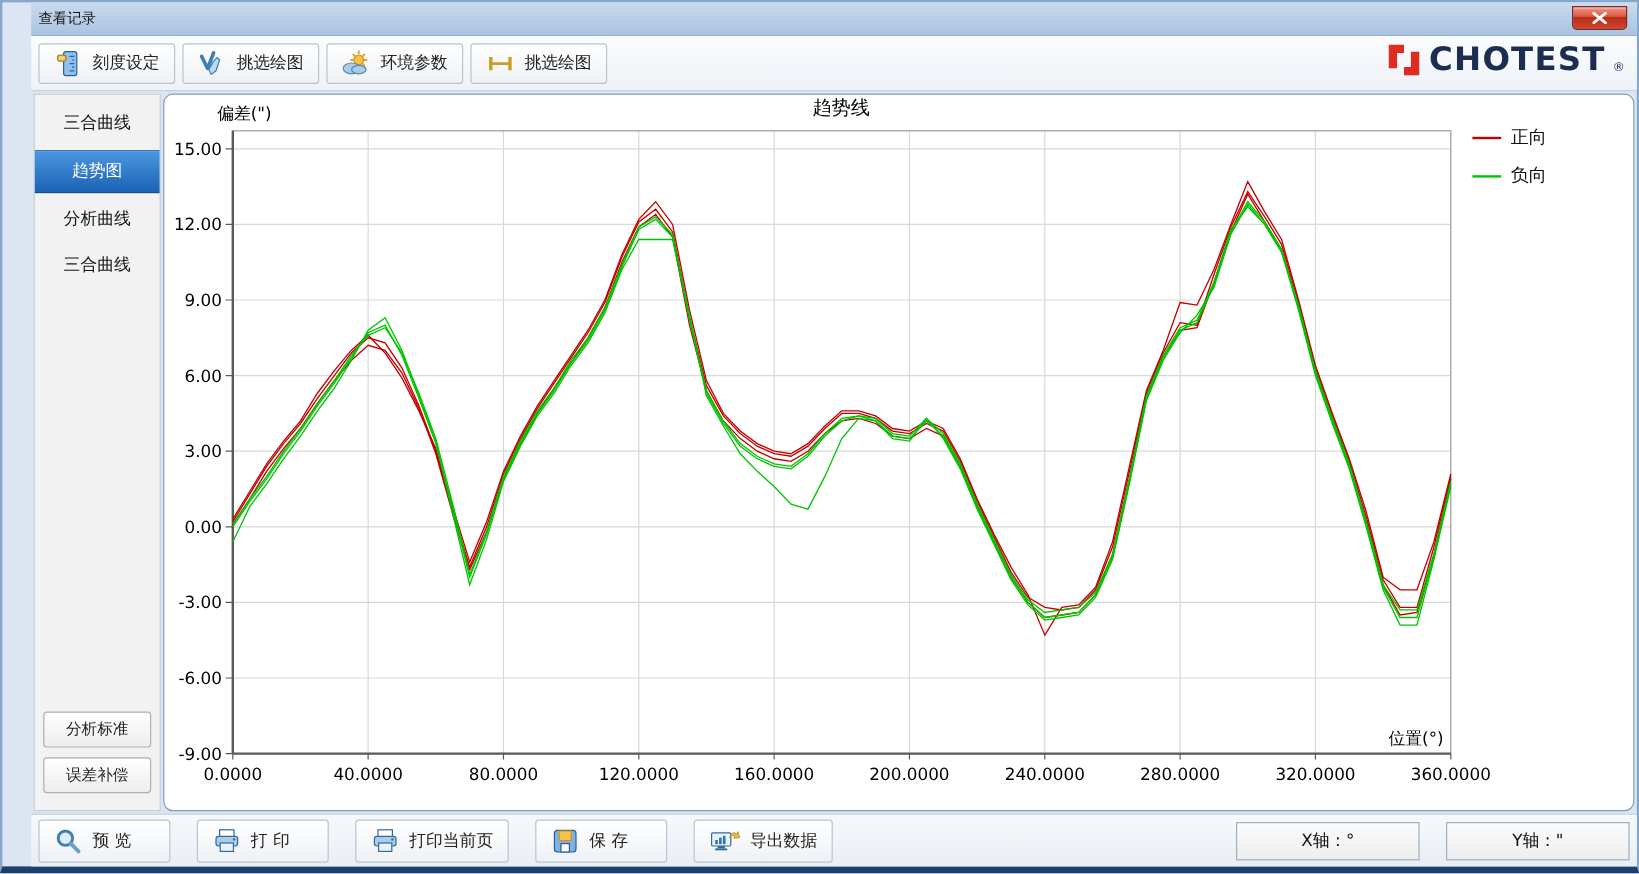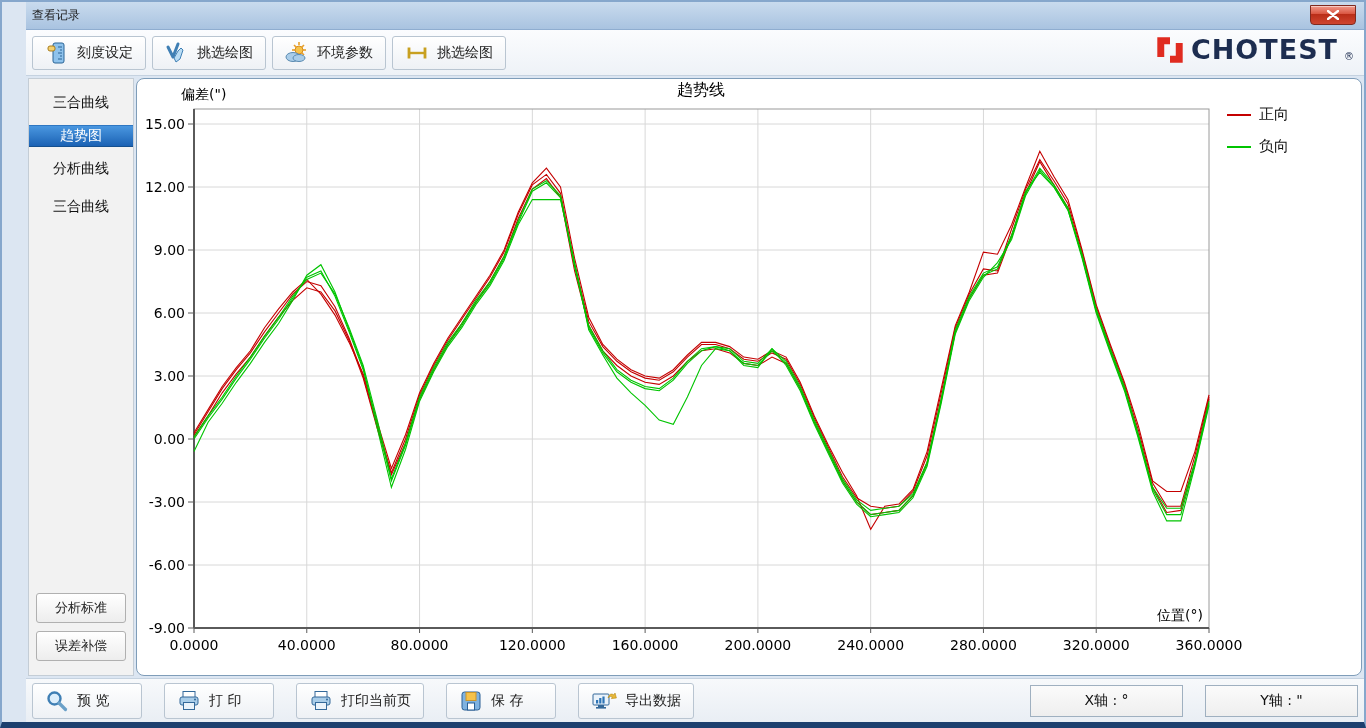--- a/index.html
+++ b/index.html
@@ -25,21 +25,21 @@
   .logo { position:absolute; right:10px; top:5px; display:flex; align-items:flex-start; gap:6px; }
   .logo-text { font-size:27px; font-weight:bold; color:#1d2d50; letter-spacing:1px; line-height:30px; }
   .logo-reg { font-size:10px; color:#1d2d50; margin-top:16px; }
   
   .main { flex:1 1 auto; display:flex; padding:2px 2px 2px 2px; gap:2px; min-height:0; }
   .sidebar { flex:0 0 106px; background:#f2f2f2; border:1px solid #c4cdd6; padding-top:8px;
     display:flex; flex-direction:column; }
   .side-item { height:32px; display:flex; align-items:center; justify-content:center;
     font-size:14px; color:#111; cursor:pointer; margin-bottom:6px; }
   .side-item.selected { background:linear-gradient(#4a97e0,#1b62b4); color:#fff;
-    border-top:1px solid #2f77c2; border-bottom:1px solid #15508f; height:22px; }
+    border-top:1px solid #2f77c2; border-bottom:1px solid #15508f; height:36px; }
   .side-spacer { flex:1 1 auto; }
   .side-btn { height:30px; margin:4px 7px; background:linear-gradient(#ffffff,#ededed);
     border:1px solid #b0b0b0; border-radius:3px; font-size:13px; color:#222;
     display:flex; align-items:center; justify-content:center; cursor:pointer; }
   .side-bottom-gap { flex:0 0 10px; }
   .content { flex:1 1 auto; background:#fff; border:1px solid #7f9db9; border-radius:8px;
     position:relative; overflow:hidden; }
   .content svg.chart { position:absolute; left:0; top:0; }
   .legend { position:absolute; left:1090px; top:26px; display:flex; flex-direction:column; gap:13px; }
   .legend-item { display:flex; align-items:center; gap:8px; }

